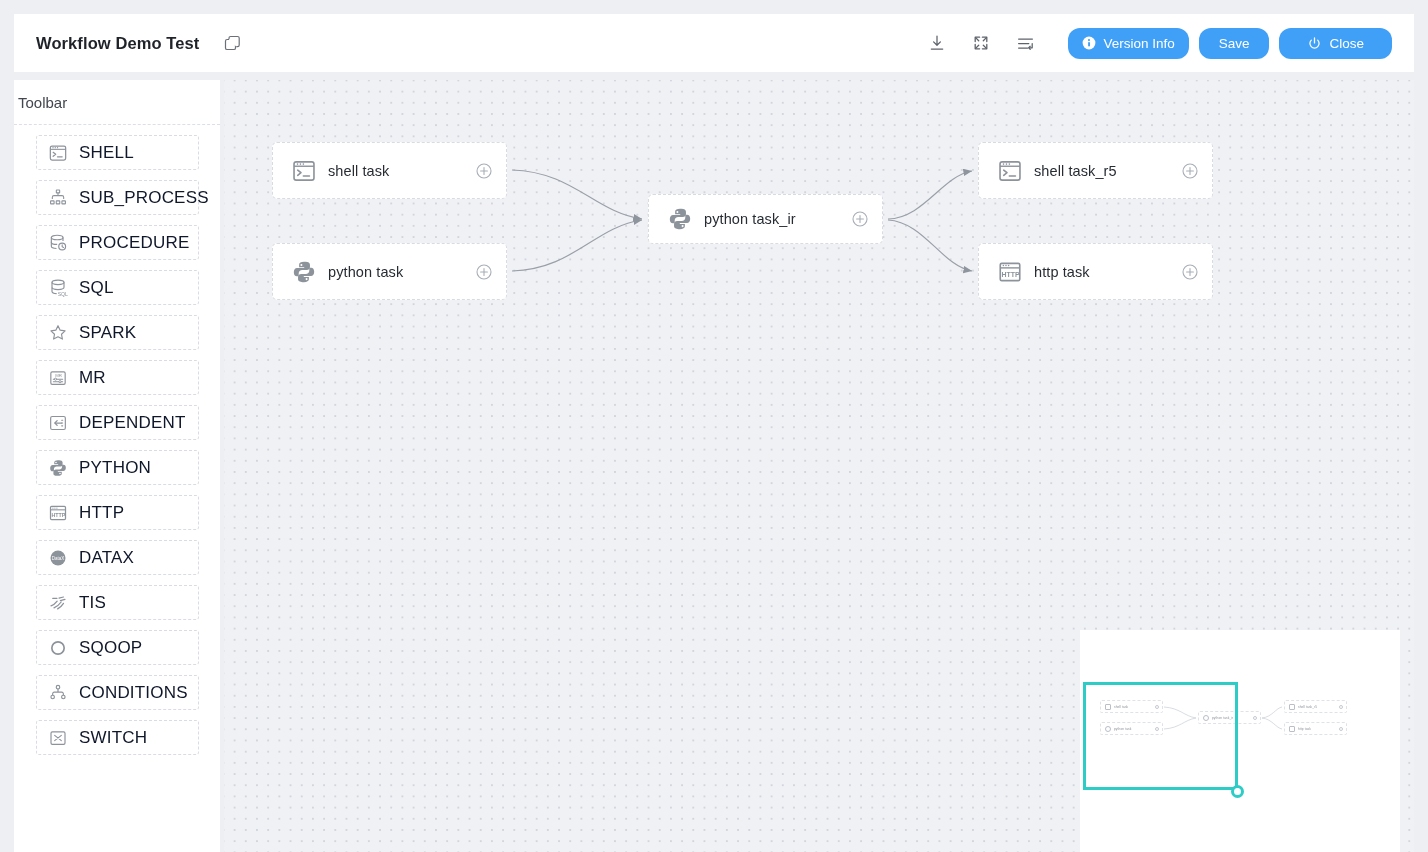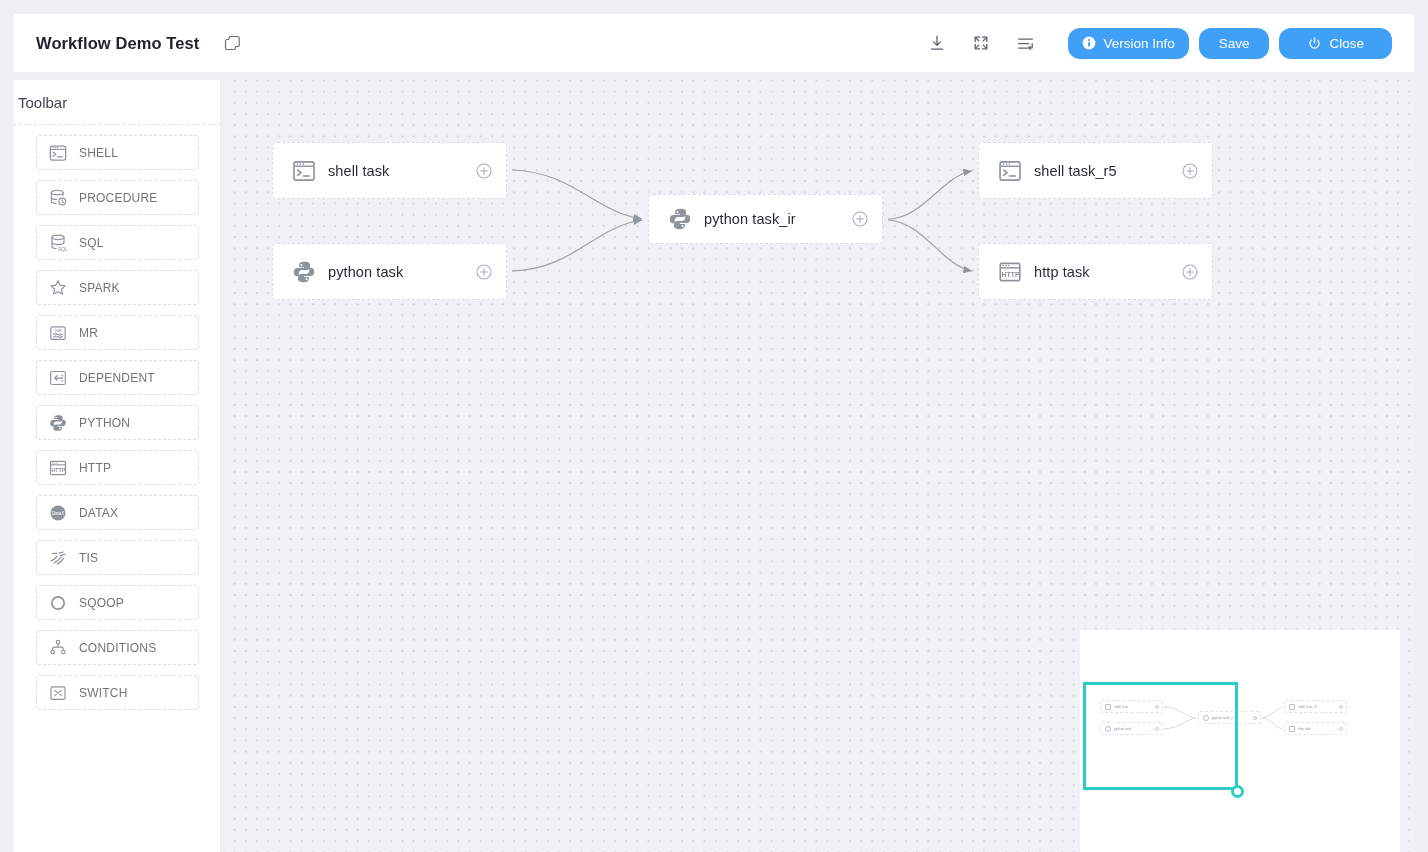--- a/index.html
+++ b/index.html
@@ -57,21 +57,21 @@
   .sb-list { padding: 10px 21px 10px 22px; }
   .sb-item {
     height: 35px; margin-bottom: 10px;
     border: 1px dashed #d9dce2; border-radius: 3px;
     background: #fff;
     display: flex; align-items: center;
     padding-left: 11px; gap: 11px;
     cursor: grab;
   }
   .sb-ico { width: 20px; height: 20px; flex: 0 0 20px; display:flex; align-items:center; justify-content:center; }
-  .sb-label { font-size: 12px; color: #737373; letter-spacing: .2px; }
+  .sb-label { font-size: 17px; color: #0f172a; letter-spacing: .2px; }
 
   
   .canvas {
     position: absolute; left: 224px; top: 80px;
     width: 1190px; height: 772px;
     background-color: #f0f1f5;
     background-image: radial-gradient(circle, #d2d5dc 1px, transparent 1.1px);
     background-size: 11.2px 11.2px;
     background-position: 5px 6px;
     overflow: hidden;
@@ -199,20 +199,32 @@
               <rect x="2.8" y="3.6" width="18.4" height="16.8" rx="2" stroke="#8d939b" stroke-width="1.5"></rect>
         <path d="M2.8 7.6h18.4" stroke="#8d939b" stroke-width="1.3"></path>
         <circle cx="6" cy="5.6" r=".75" fill="#8d939b"></circle>
               <circle cx="8.7" cy="5.6" r=".75" fill="#8d939b"></circle>
               <circle cx="11.4" cy="5.6" r=".75" fill="#8d939b"></circle>
         <path d="M6.2 11.2l3 2.4-3 2.4" stroke="#8d939b" stroke-width="1.5" stroke-linecap="round" stroke-linejoin="round"></path>
         <path d="M11.4 16.6h5.6" stroke="#8d939b" stroke-width="1.5" stroke-linecap="round"></path>
             </svg>
           </span>
           <span class="sb-label">SHELL</span>
+        </div>
+        <div class="sb-item">
+          <span class="sb-ico">
+            <svg width="20" height="20" viewBox="0 0 24 24" fill="none">
+              <rect x="10" y="2.4" width="4" height="3.4" rx=".5" stroke="#8d939b" stroke-width="1.3"></rect>
+        <path d="M12 5.8v3.3M5.2 13.2V11a1.9 1.9 0 0 1 1.9-1.9h9.8a1.9 1.9 0 0 1 1.9 1.9v2.2" stroke="#8d939b" stroke-width="1.3"></path>
+        <rect x="3.1" y="15.4" width="4.2" height="3.6" rx=".5" stroke="#8d939b" stroke-width="1.3"></rect>
+        <rect x="9.9" y="15.4" width="4.2" height="3.6" rx=".5" stroke="#8d939b" stroke-width="1.3"></rect>
+        <rect x="16.7" y="15.4" width="4.2" height="3.6" rx=".5" stroke="#8d939b" stroke-width="1.3"></rect>
+            </svg>
+          </span>
+          <span class="sb-label">SUB_PROCESS</span>
         </div>
         <div class="sb-item">
           <span class="sb-ico">
             <svg width="20" height="20" viewBox="0 0 24 24" fill="none">
               <ellipse cx="11" cy="5.4" rx="7" ry="2.7" stroke="#8d939b" stroke-width="1.4"></ellipse>
         <path d="M4 5.4v5.6c0 1.5 3.1 2.7 7 2.7" stroke="#8d939b" stroke-width="1.4"></path>
         <path d="M18 5.4v4.2" stroke="#8d939b" stroke-width="1.4"></path>
         <path d="M4 10.6v5.4c0 1.4 2.7 2.5 6.2 2.6" stroke="#8d939b" stroke-width="1.4"></path>
         <circle cx="17" cy="16.2" r="4.1" stroke="#8d939b" stroke-width="1.4"></circle>
         <path d="M17 14.1v2.3l1.6 1" stroke="#8d939b" stroke-width="1.3" stroke-linecap="round"></path>

